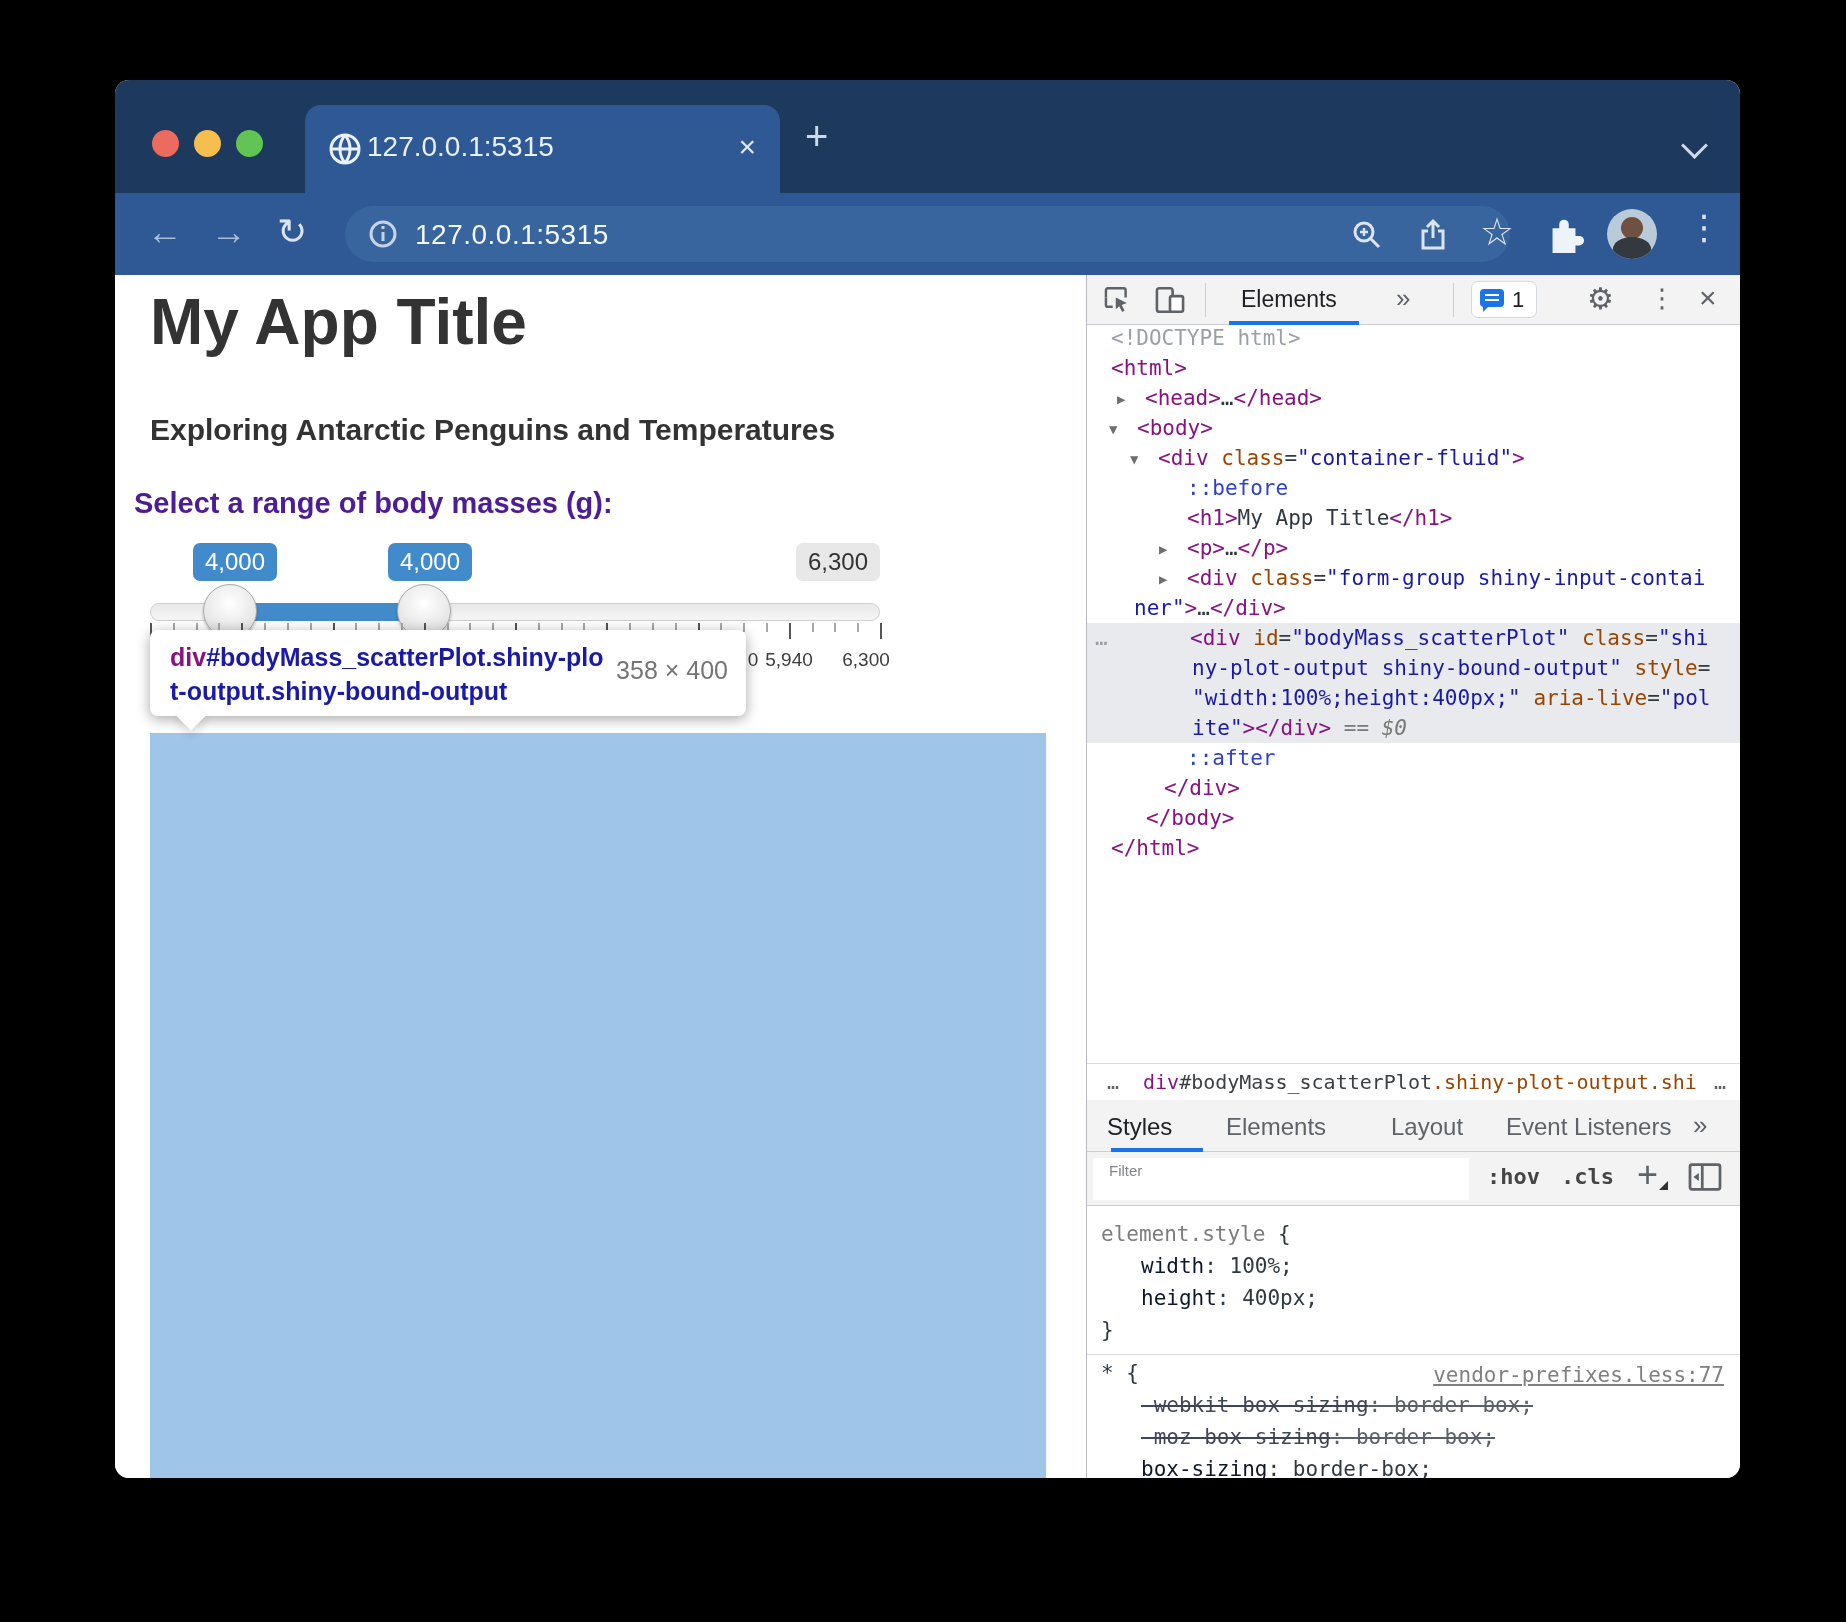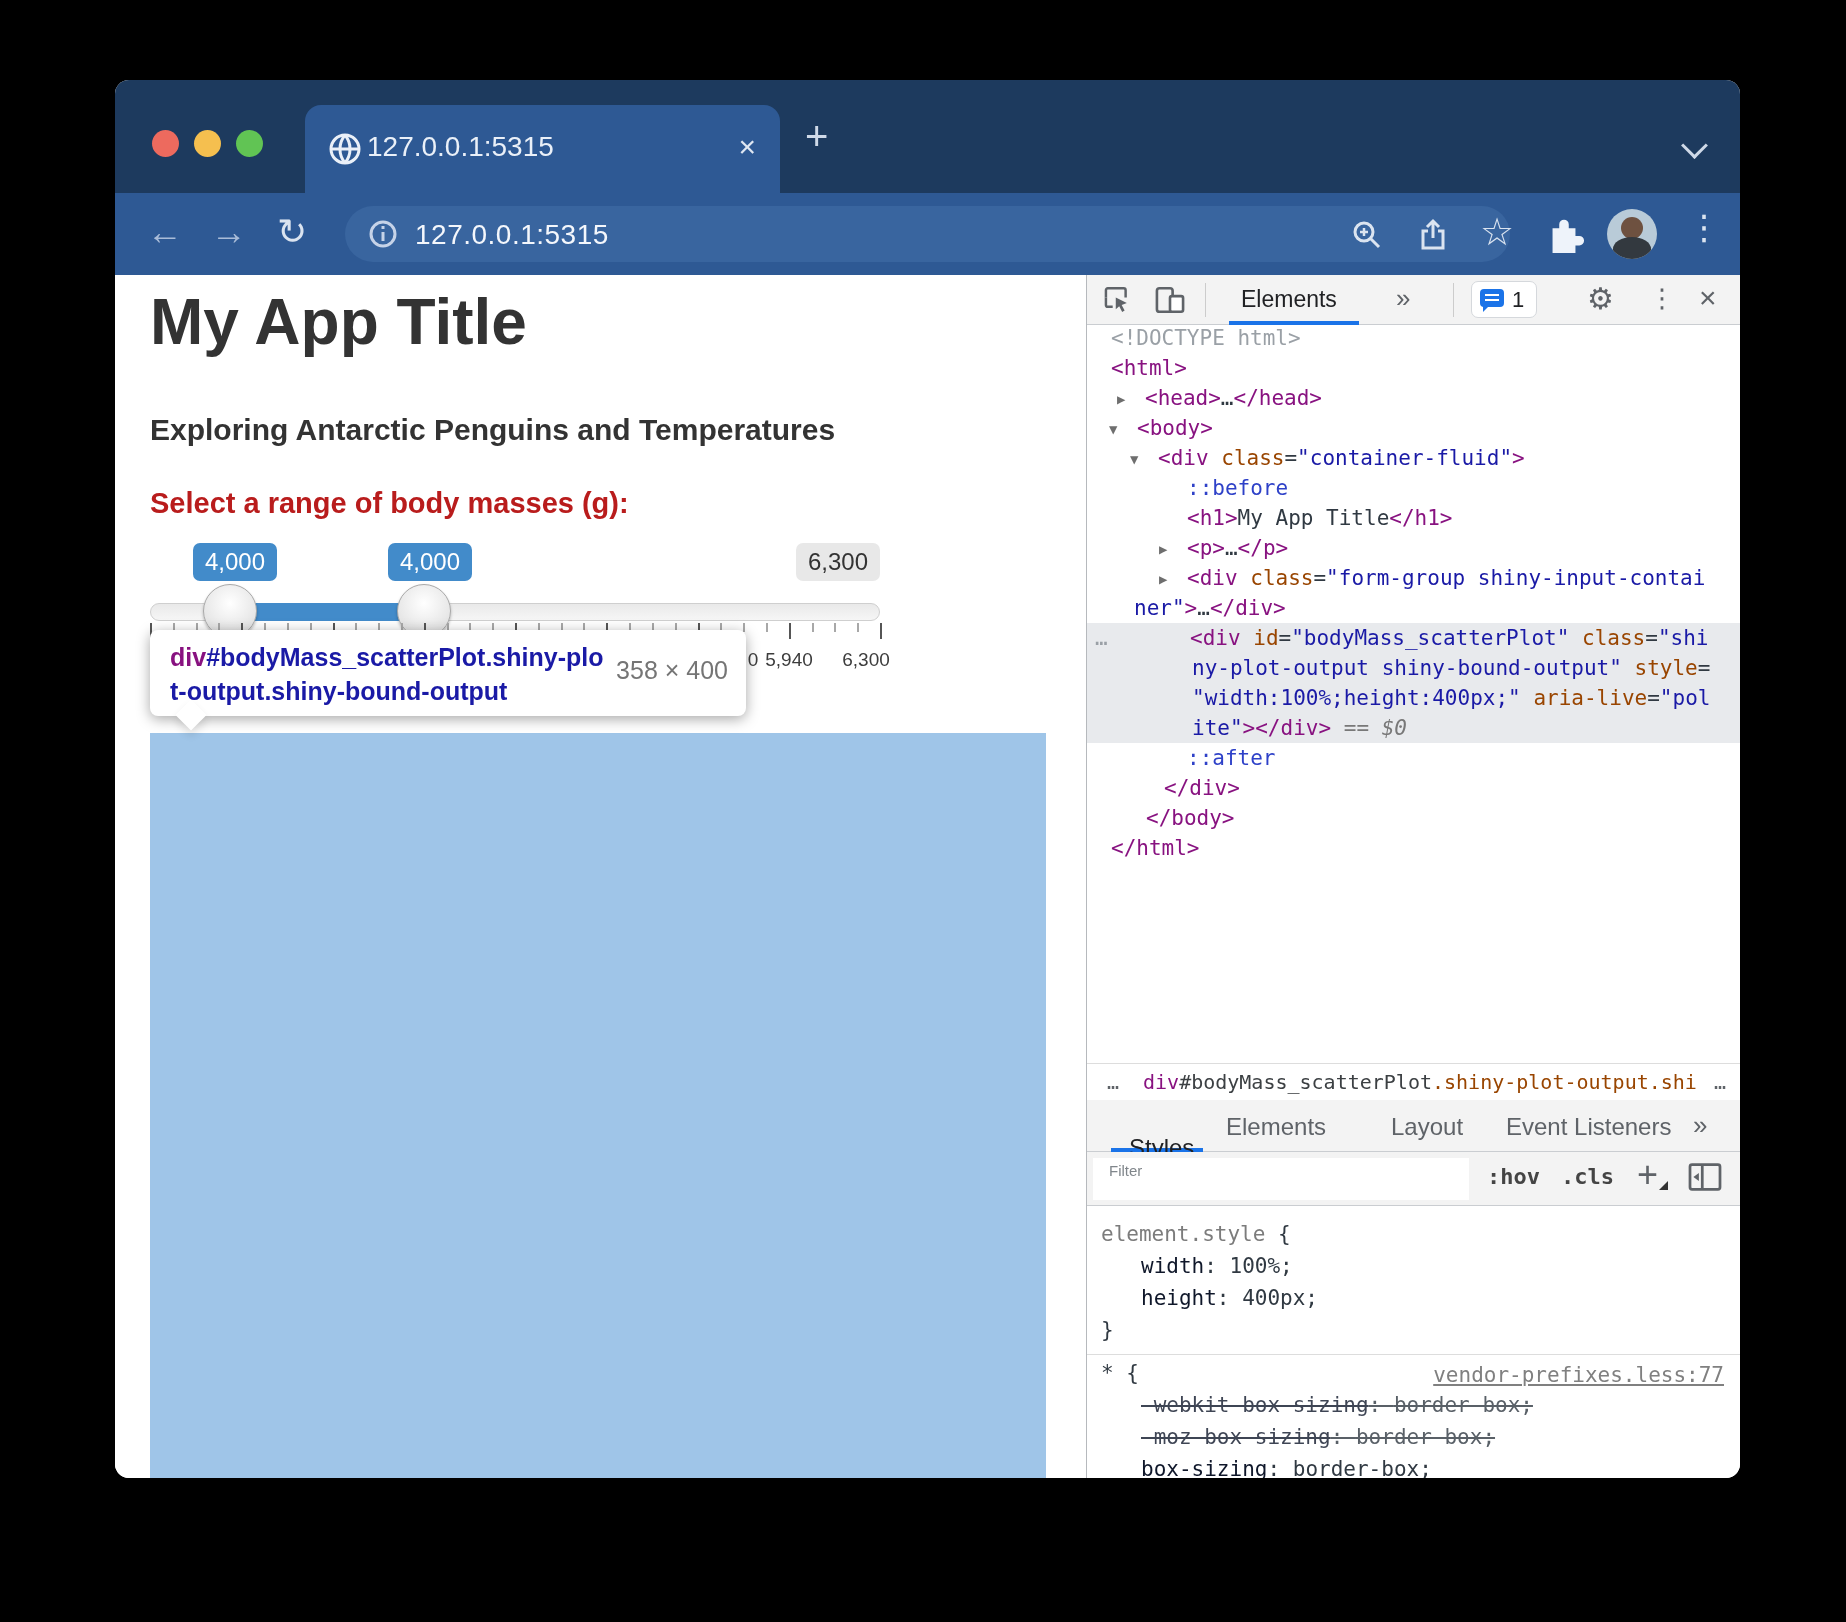--- a/index.html
+++ b/index.html
@@ -34,21 +34,21 @@
   .avatar::after{content:"";position:absolute;left:6px;top:28px;width:38px;height:24px;border-radius:50% 50% 0 0;background:#33393f;}
   .browser-menu{position:absolute;left:1572px;top:14px;font-size:34px;color:#dbe4f0;letter-spacing:0;}
 
   
   .page{position:absolute;left:0;top:195px;width:971px;height:1203px;background:#fff;overflow:hidden;color:#333;}
   .devtools{position:absolute;left:971px;top:195px;width:653px;height:1203px;background:#fff;border-left:1px solid #b6b9bd;overflow:hidden;}
 
   
   .h1{position:absolute;left:35px;top:10px;font-size:64px;font-weight:700;color:#333;}
   .subtitle{position:absolute;left:35px;top:138px;font-size:30px;font-weight:700;color:#333;}
-  .slider-label{position:absolute;left:35px;top:212px;font-size:29px;font-weight:700;color:#b91c1c;}
+  .slider-label{position:absolute;left:19px;top:212px;font-size:29px;font-weight:700;color:#4c1d95;}
 
   .val-label{position:absolute;top:268px;height:38px;border-radius:7px;background:#428bca;color:#fff;
              font-size:24px;line-height:38px;padding:0 12px;}
   .val-from{left:78px;} .val-to{left:273px;}
   .val-max{position:absolute;top:268px;left:681px;height:38px;border-radius:7px;background:#e8e8e8;color:#333;
            font-size:24px;line-height:38px;padding:0 12px;}
   .track{position:absolute;left:35px;top:328px;width:730px;height:18px;border-radius:9px;
          background:linear-gradient(#e9e9e9,#f6f6f6);border:1px solid #cfcfcf;box-sizing:border-box;}
   .range-bar{position:absolute;left:115px;top:328px;width:194px;height:18px;background:#428bca;}
   .handle{position:absolute;top:309px;width:54px;height:54px;border-radius:50%;
@@ -273,21 +273,21 @@
 
       <div class="crumbs">
         <span class="crumb-lead">…</span>
         <span class="crumb-main" id="crumb-main"><span class="cr-tag">div</span><span class="cr-id">#bodyMass_scatterPlot</span><span class="cr-cls">.shiny-plot-output.shi</span></span>
         <span class="crumb-trail">…</span>
       </div>
 
       <div class="styles-tabs" id="styles-tabs">
         <div class="s-tab-underline"></div>
         <span class="s-more">»</span>
-      <span class="s-tab active" style="left: 42px; margin-top: 21px;">Styles</span>
+      <span class="s-tab active" style="left: 20px;">Styles</span>
           <span class="s-tab" style="left: 139px;">Elements</span>
           <span class="s-tab" style="left: 304px;">Layout</span>
           <span class="s-tab" style="left: 419px;">Event Listeners</span>
         </div>
 
       <div class="filter-row">
         <div class="filter-field">
           <span class="filter-text">Filter</span>
         </div>
         <span class="f-hov">:hov</span>

